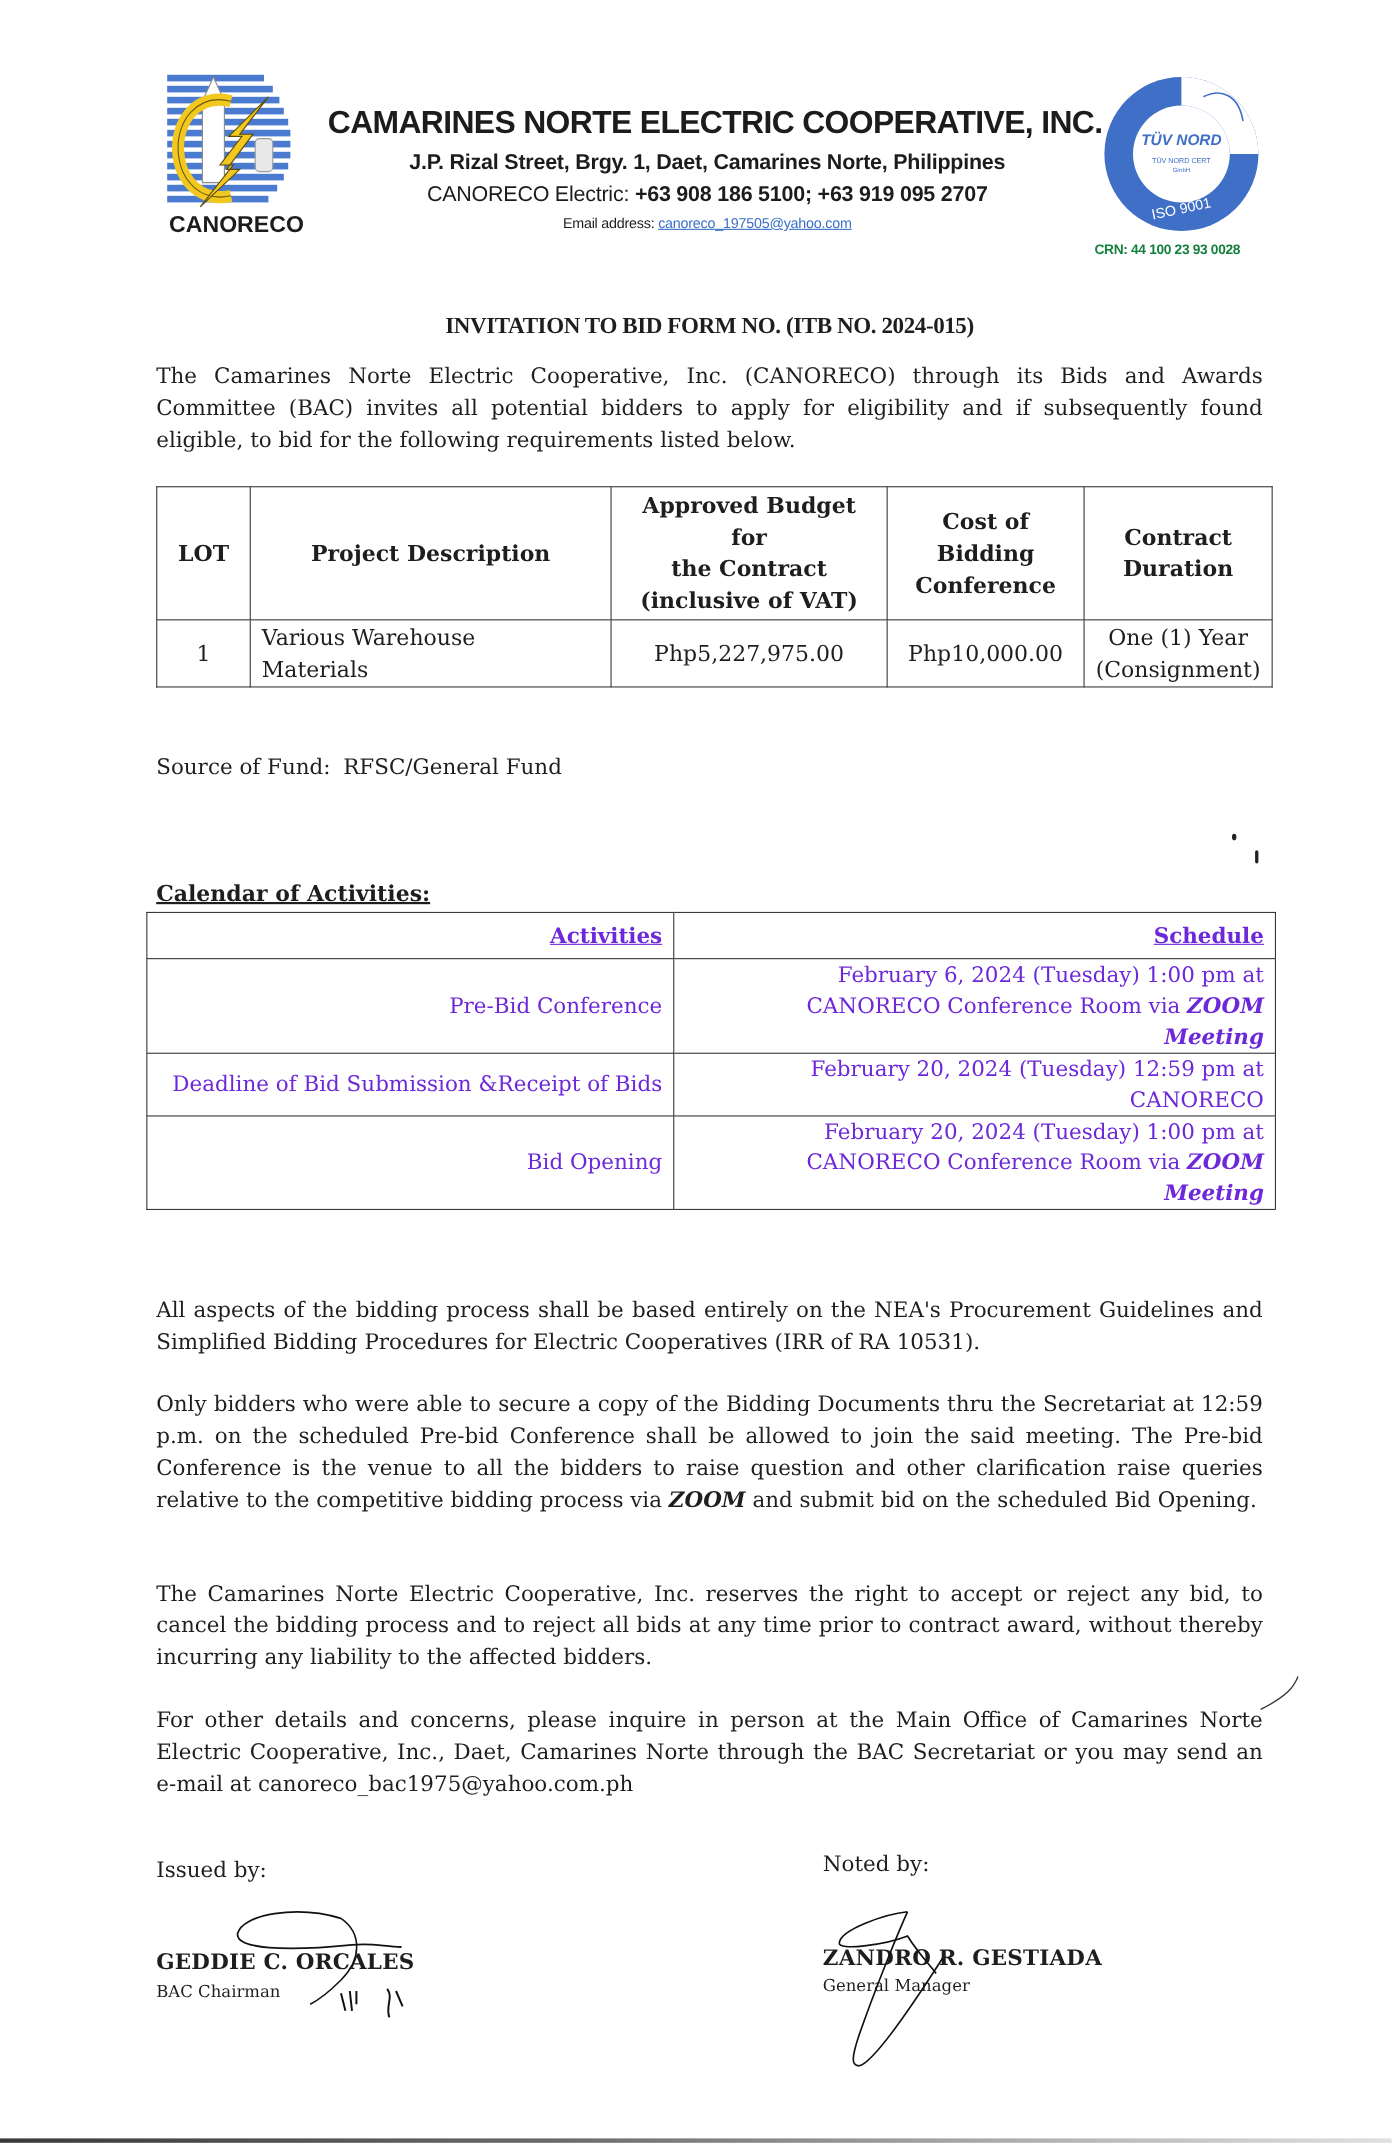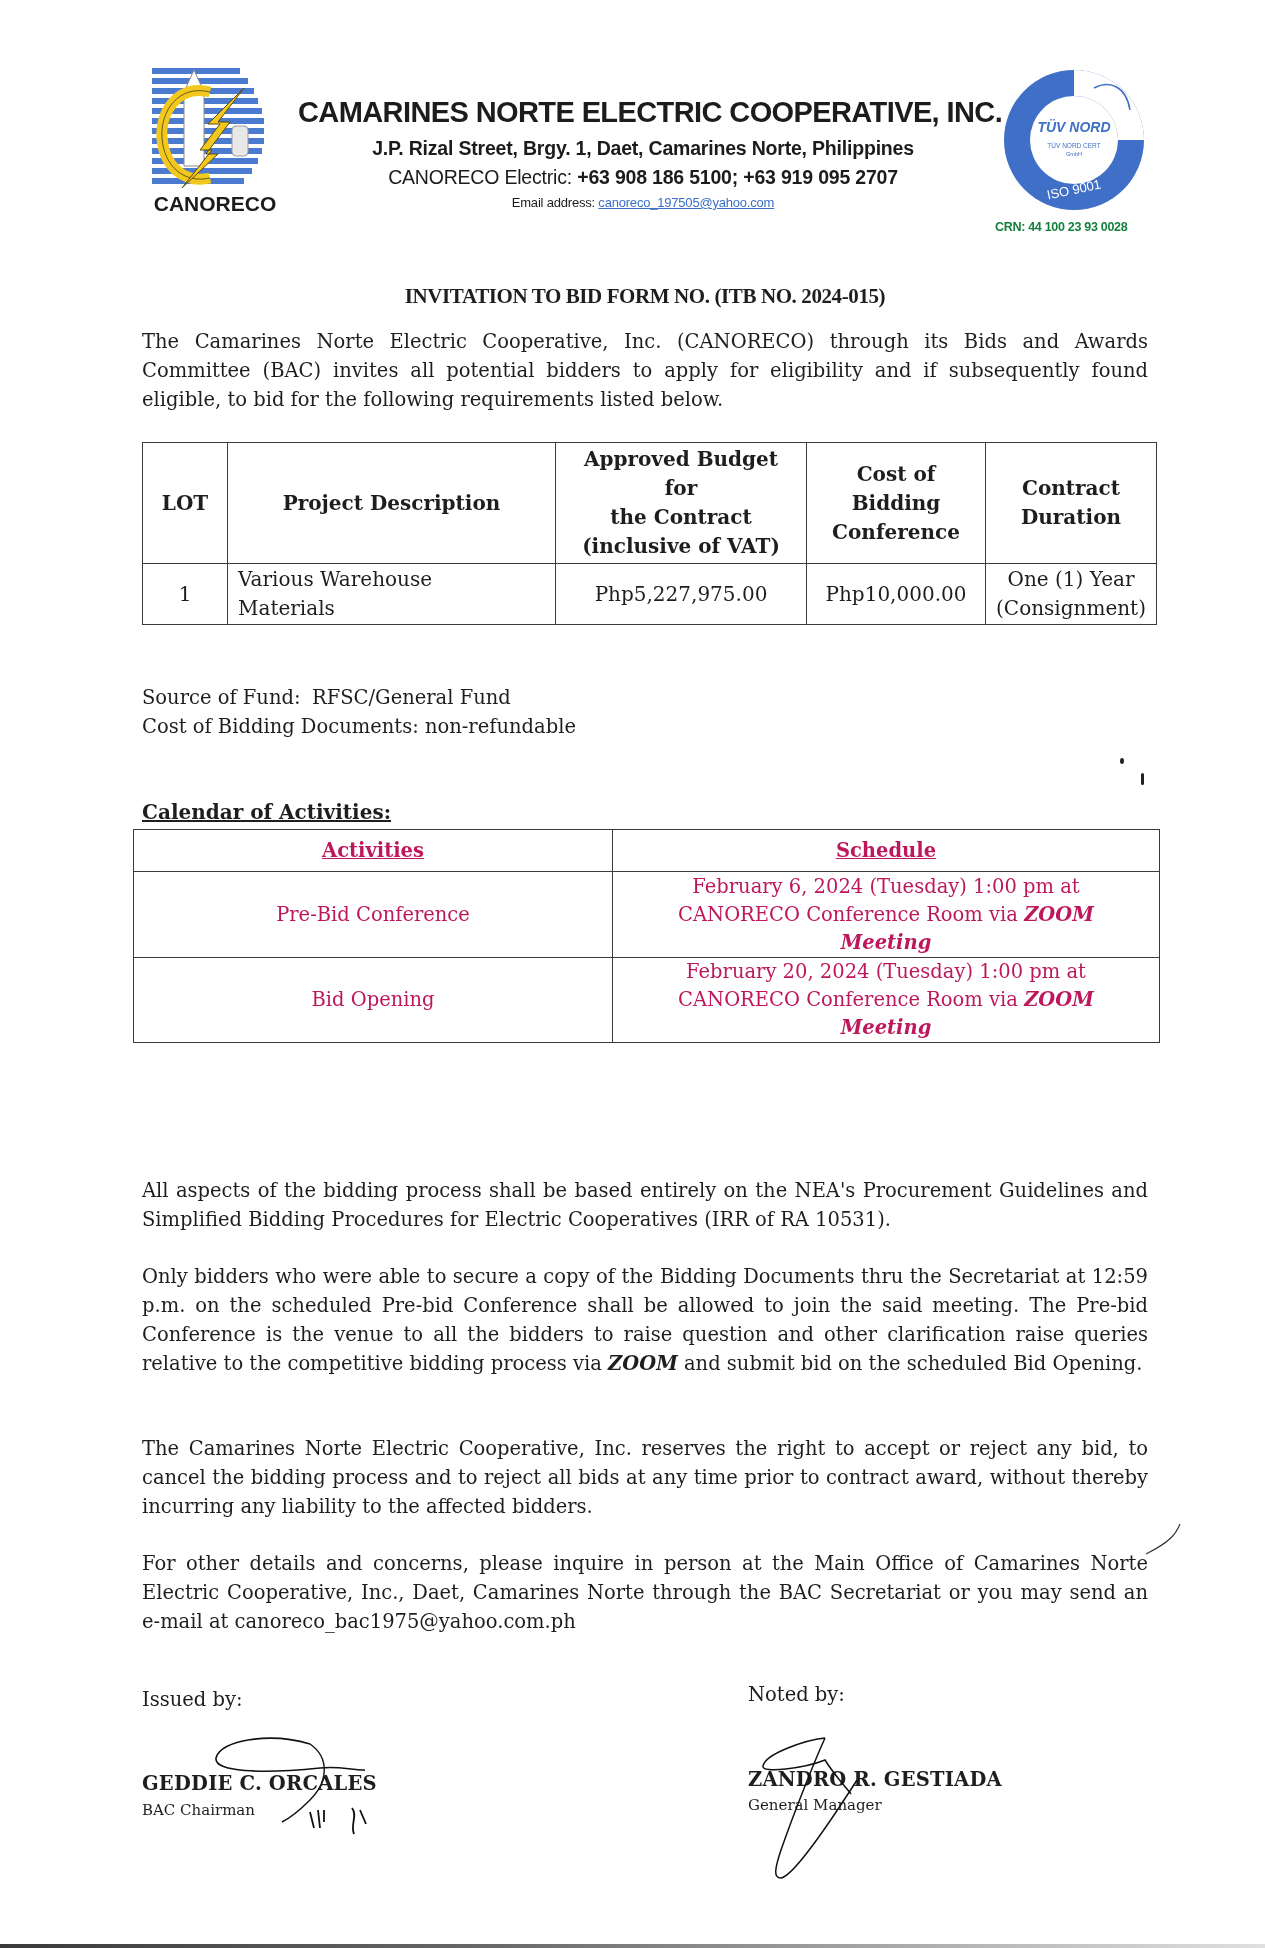--- a/index.html
+++ b/index.html
@@ -45,22 +45,22 @@
 
   
   #notes { left: 142px; top: 683px; font-size: 19.5px; line-height: 29px; }
   #notes .it { font-style: italic; }
   #notes .fund-label { display: inline-block; width: 170px; }
 
   
   #cal-title { left: 142px; top: 800px; font-size: 20px; font-weight: bold; text-decoration: underline; }
   #cal-table { left: 133px; top: 829px; width: 1027px; }
   #cal-table td, #cal-table th {
-    border: 1.5px solid #3a3a3a; text-align: center; vertical-align: middle;
-    font-size: 19.5px; line-height: 28px; padding: 0 10px; color: #be185d;
+    border: 1.5px solid #3a3a3a; text-align: right; vertical-align: middle;
+    font-size: 19.5px; line-height: 28px; padding: 0 10px; color: #6d28d9;
   }
   #cal-table th { font-weight: bold; height: 41px; }
   #cal-table th span { text-decoration: underline; }
   #cal-table td.act { width: 458px; }
   #cal-table .zoom { font-weight: bold; font-style: italic; }
   #cal-table .mtg { font-weight: bold; font-style: italic; }
 
   #p1 { top: 1176px; }
   #p2 { top: 1262px; }
   #p3 { top: 1434px; }
@@ -168,38 +168,44 @@
     <td>
       <div>One (1) Year</div>
       <div>(Consignment)</div>
     </td>
   </tr>
 </tbody>
   </table>
 
 <div id="notes" class="abs">
   <div><span class="fund-label">Source of Fund:</span><span>RFSC/General Fund</span></div>
-  <div>Cost of Bidding Documents: non-refundable</div>
 </div>
 <span class="speck" style="left:1120px;top:758px;width:4px;height:6px;"></span>
 <span class="speck" style="left:1141px;top:773px;width:3px;height:12px;border-radius:2px;"></span>
 
 <div id="cal-title" class="abs">Calendar of Activities:</div>
 <table id="cal-table" class="abs">
   <tbody>
       <tr>
     <th><span>Activities</span></th>
     <th><span>Schedule</span></th>
   </tr>
   <tr style="height:86px">
     <td class="act">Pre-Bid Conference</td>
     <td>
       <div>February 6, 2024 (Tuesday) 1:00 pm at</div>
       <div><span>CANORECO Conference Room via </span><span class="zoom">ZOOM</span></div>
       <div class="mtg">Meeting</div>
+    </td>
+  </tr>
+  <tr style="height:57px">
+    <td class="act">Deadline of Bid Submission &amp;Receipt of Bids</td>
+    <td>
+      <div>February 20, 2024 (Tuesday) 12:59 pm at</div>
+      <div>CANORECO</div>
     </td>
   </tr>
   <tr style="height:85px">
     <td class="act">Bid Opening</td>
     <td>
       <div>February 20, 2024 (Tuesday) 1:00 pm at</div>
       <div><span>CANORECO Conference Room via </span><span class="zoom">ZOOM</span></div>
       <div class="mtg">Meeting</div>
     </td>
   </tr>

